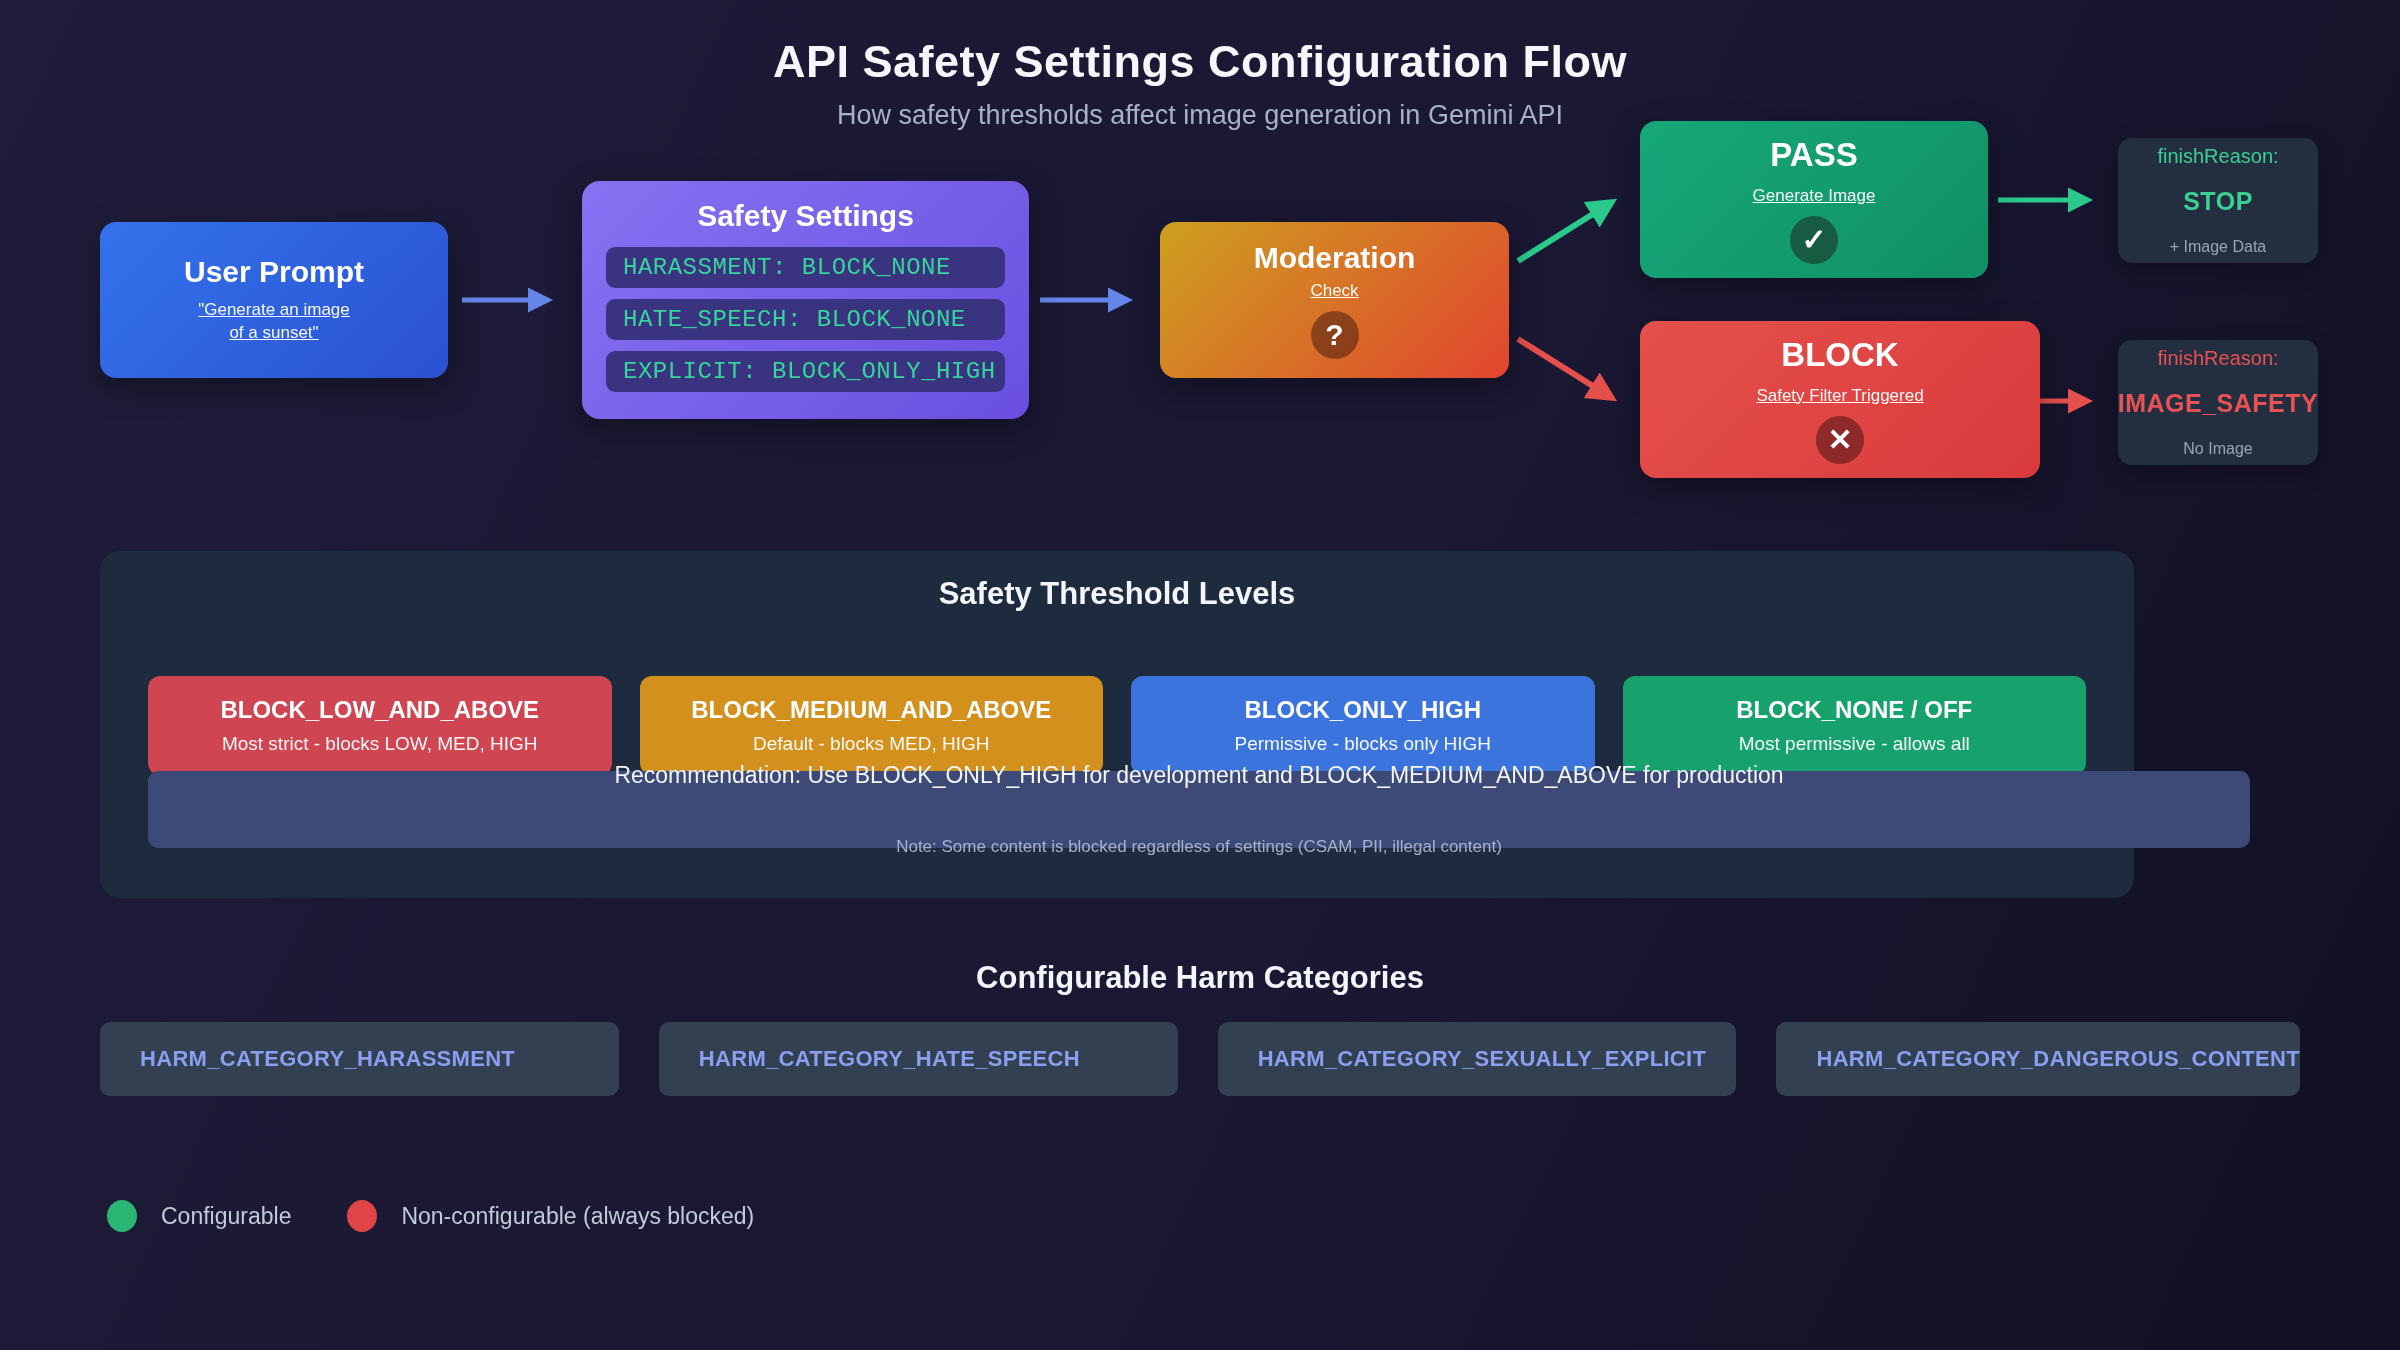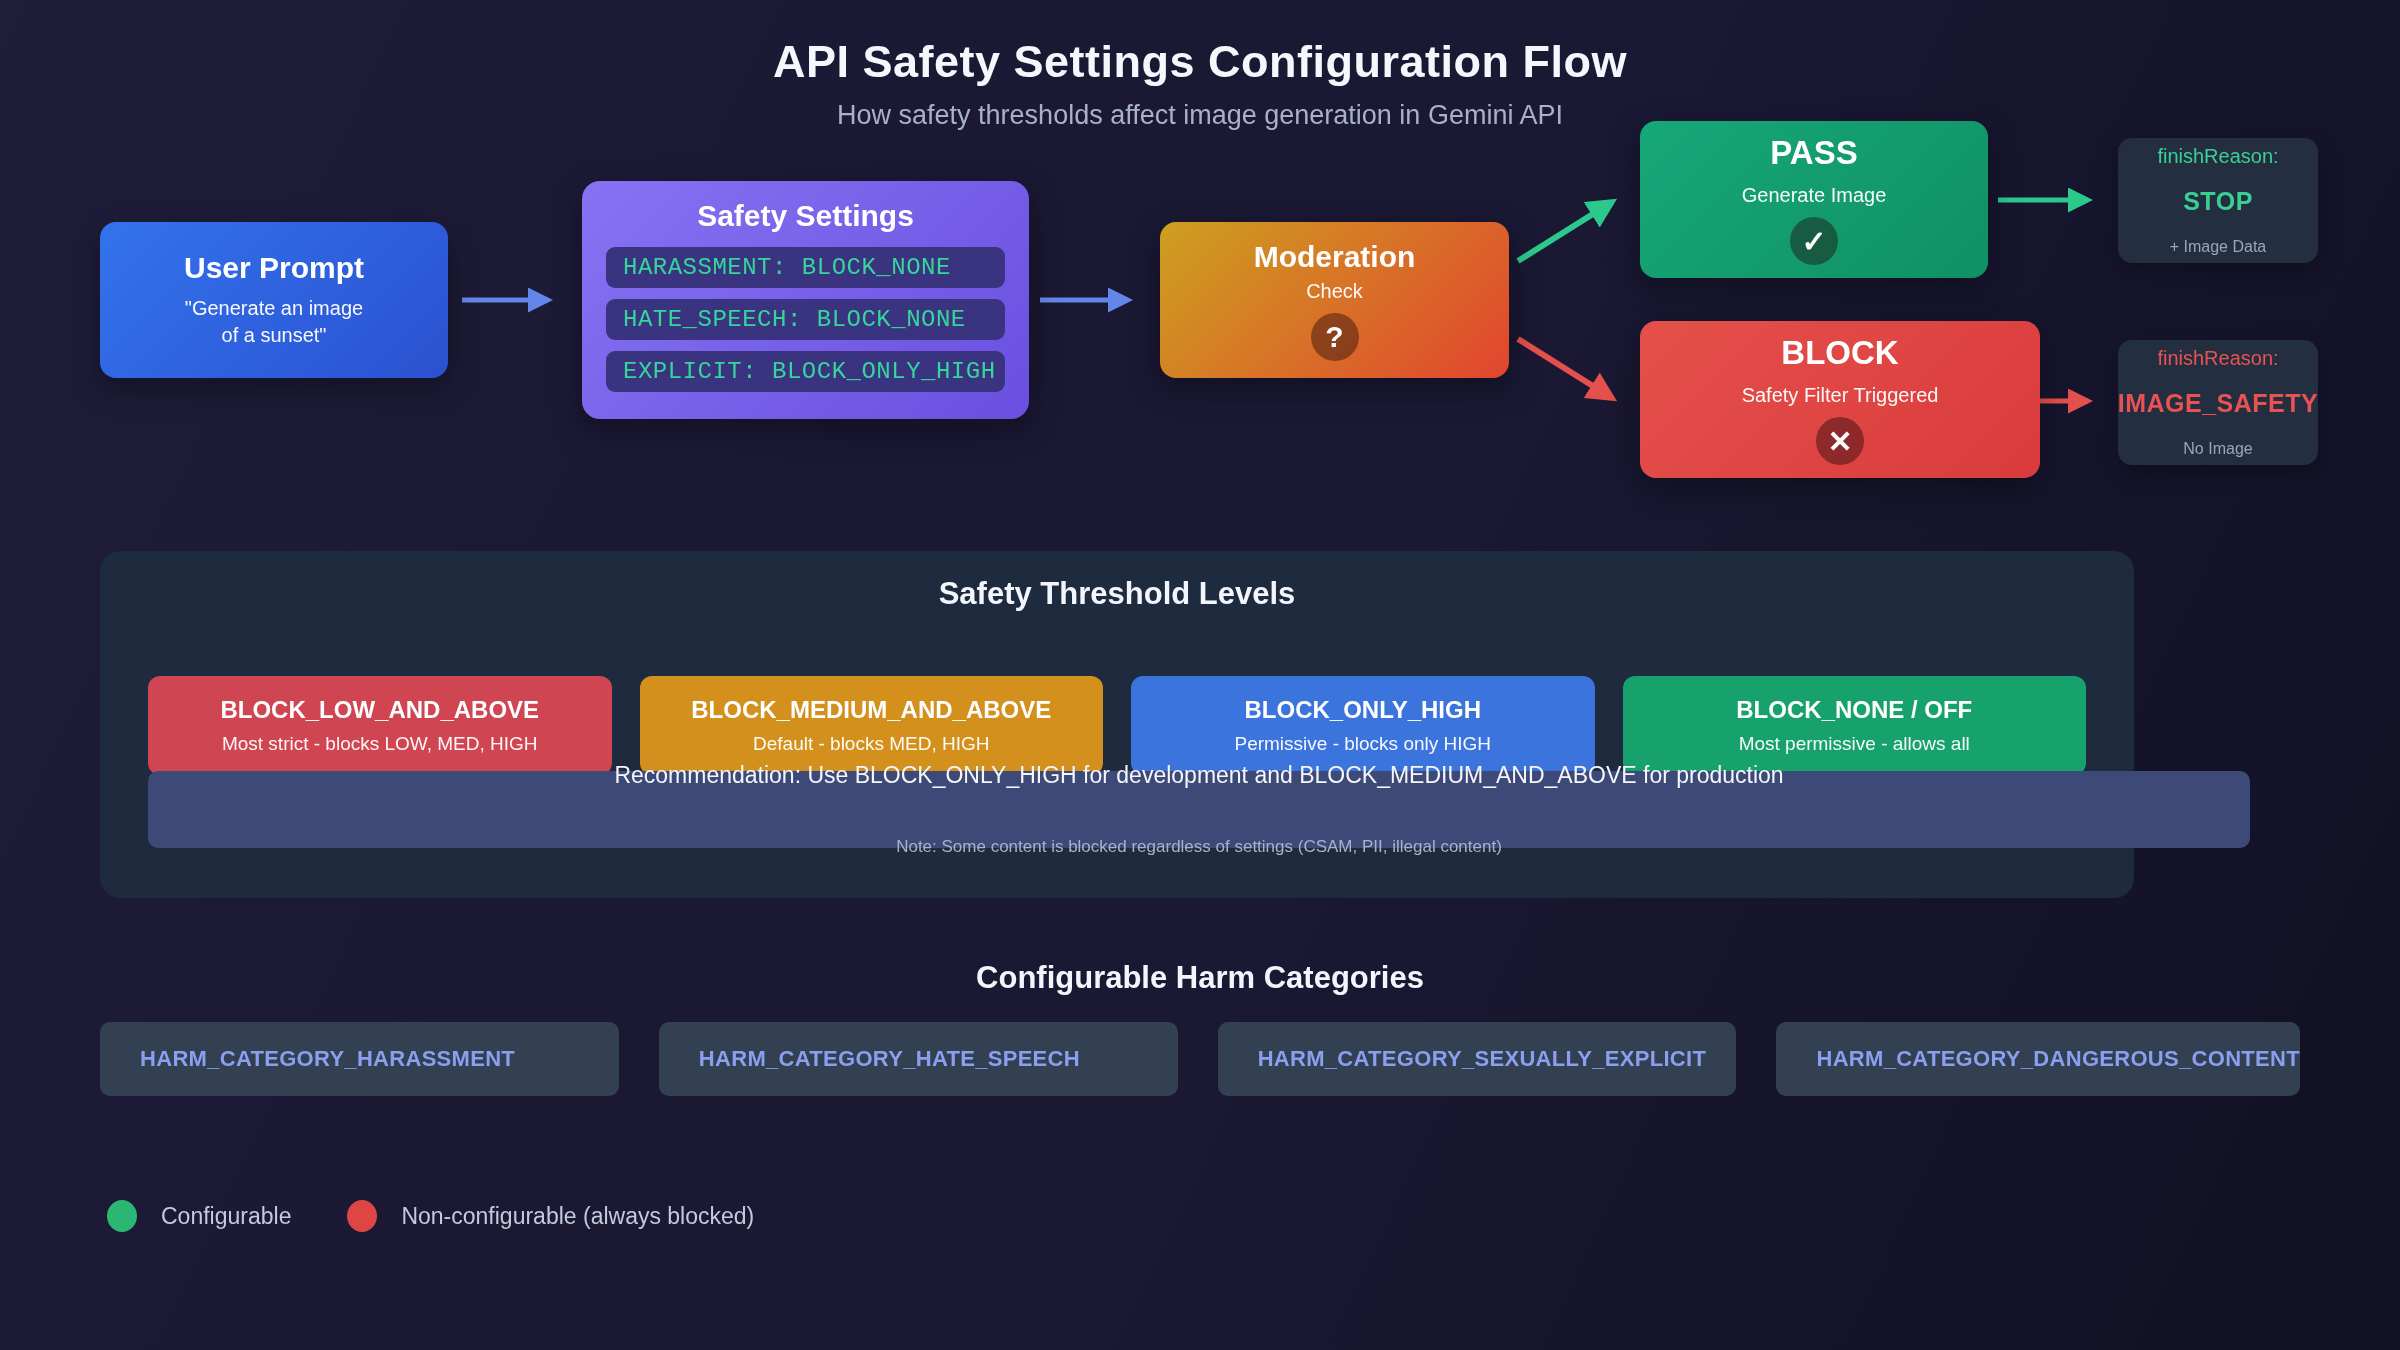--- a/index.html
+++ b/index.html
@@ -28,21 +28,21 @@
     text-align: center; font-size: 27px; color: #a9b1c6;
   }
 
   
   .node {
     position: absolute; border-radius: 16px;
     display: flex; flex-direction: column; align-items: center; justify-content: center;
     text-align: center; box-shadow: 0 10px 30px rgba(0,0,0,0.35);
   }
   .node-title { font-weight: bold; font-size: 30px; color: #ffffff; }
-  .node-sub { font-size: 20px; color: rgba(255,255,255,0.96); margin-top: 12px; }
+  .node-sub { font-size: 17px; color: rgba(255,255,255,0.96); margin-top: 12px; text-decoration: underline; }
 
   .user-prompt { left: 100px; top: 222px; width: 348px; height: 156px;
     background: linear-gradient(135deg, #3373ec 0%, #2b51d1 100%); }
   .user-prompt .node-sub { line-height: 1.35; margin-top: 10px; }
 
   .safety-settings { left: 582px; top: 181px; width: 447px; height: 238px;
     background: linear-gradient(135deg, #8673f2 0%, #6a4fe0 100%);
     border-radius: 18px; justify-content: flex-start; padding-top: 18px; }
   .settings-rows { width: 100%; padding: 14px 24px 0 24px; display: flex; flex-direction: column; gap: 11px; }
   .setting-row {

